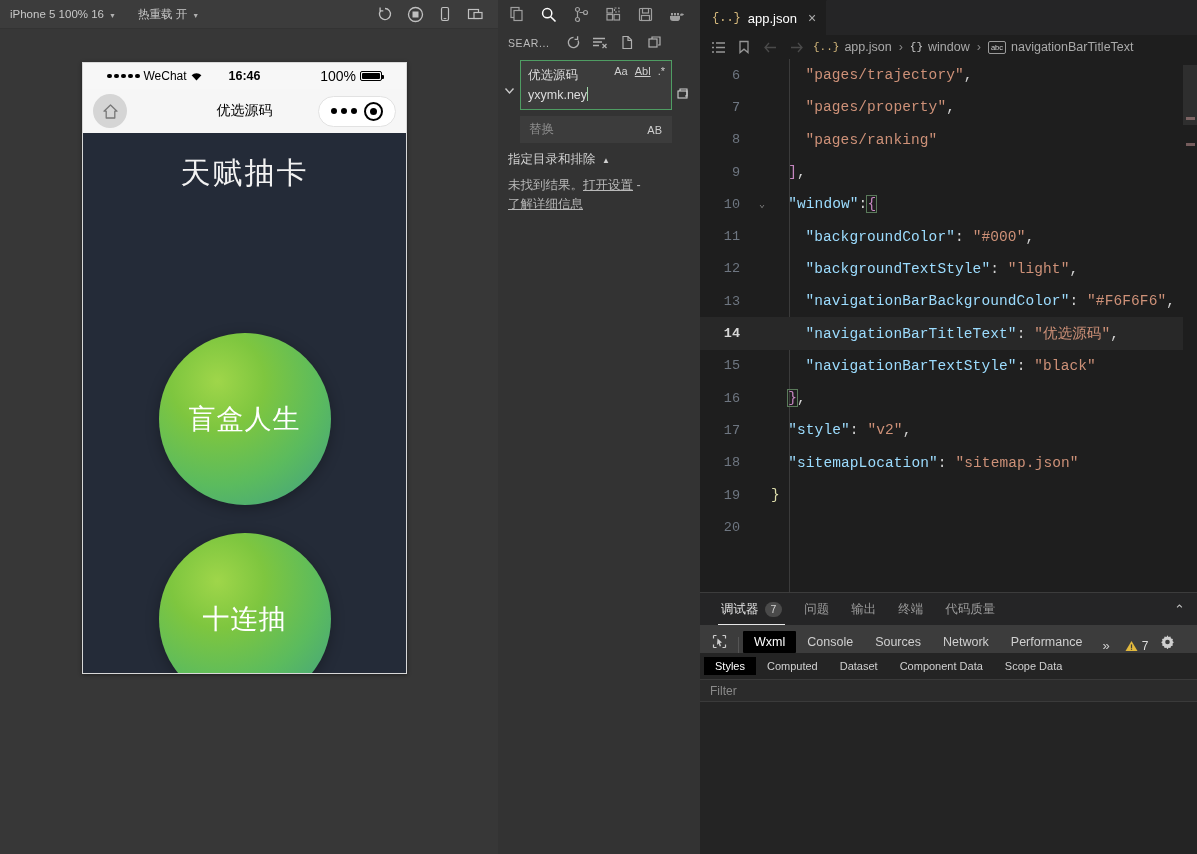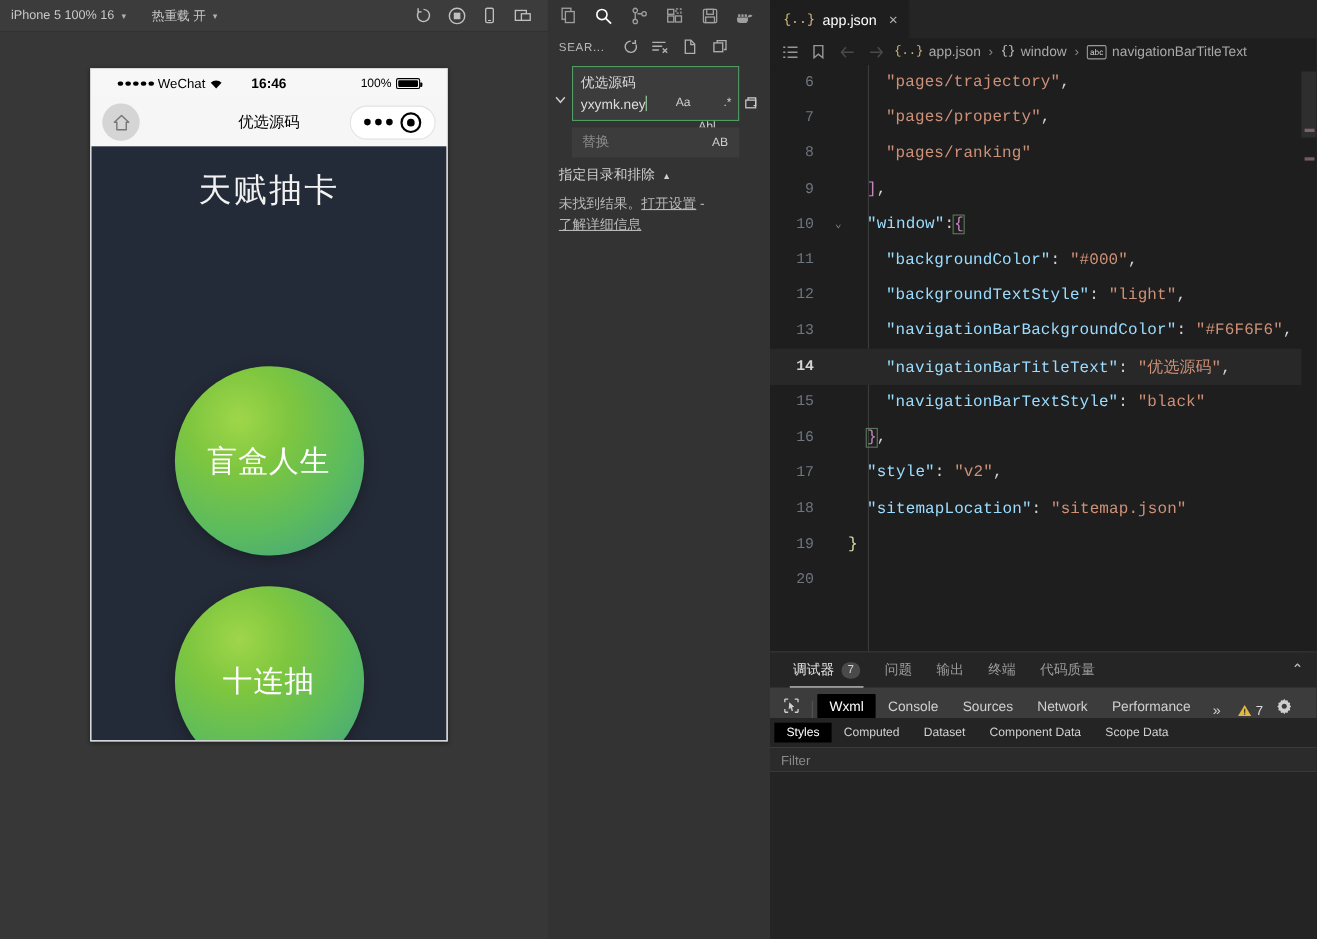--- a/index.html
+++ b/index.html
@@ -34,21 +34,21 @@
     border:1px solid #d8d8d8; overflow:hidden;
   }
   .status-bar {
     height:26px; background:#f7f7f7; display:flex; align-items:center;
     padding:0 24px; font-size:12px; color:#000; position:relative;
   }
   .sb-left { display:flex; align-items:center; gap:4px; font-weight:500; }
   .dots { display:flex; gap:2.5px; align-items:center; }
   .dots i { width:4.5px; height:4.5px; border-radius:50%; background:#000; display:block; }
   .sb-center { position:absolute; left:0; right:0; text-align:center; font-size:12.5px; font-weight:600; }
-  .sb-right { margin-left:auto; display:flex; align-items:center; gap:4px; font-size:11px; z-index:2;justify-content:space-between;}
+  .sb-right { margin-left:auto; display:flex; align-items:center; gap:4px; font-size:14px; z-index:2;justify-content:space-between;}
   .batt { width:22px; height:10px; border:1.2px solid #000; border-radius:2px; position:relative; padding:1px;}
   .batt::after{content:"";position:absolute;right:-3px;top:3px;width:2px;height:4px;background:#000;border-radius:0 1px 1px 0;}
   .batt i { display:block; width:100%; height:100%; background:#000; border-radius:1px;}
 
   .nav-bar { height:44px; background:#f6f6f6; display:flex; align-items:center; position:relative; padding:0 10px;}
   .home-btn {
     width:34px;height:34px;border-radius:50%;background:#d5d5d5;
     display:flex;align-items:center;justify-content:center; cursor:pointer;
   }
   .nav-title { position:absolute; left:0; right:0; text-align:center; font-size:14px; color:#000; font-weight:500; }
@@ -90,21 +90,21 @@
   .srch-toggle { width:22px;display:flex;align-items:flex-start;justify-content:center;padding-top:24px;cursor:pointer;}
   .srch-fields { flex:1; }
   .srch-box {
     background:#3c3c3c;border:1px solid #4f9d63;position:relative;
     min-height:45px;padding:4px 52px 4px 7px;
   }
   .srch-text { color:#dcdcdc; font-size:12.5px; line-height:20px; word-break:break-all; }
   .cursor-bar { display:inline-block;width:1px;height:14px;background:#9fd6a8;vertical-align:-2px;}
   .srch-opts { position:absolute; right:5px; top:4px; display:flex; gap:5px; align-items:center;}
   .opt { font-size:11px;color:#cfcfcf;cursor:pointer;padding:0 1px;}
-  .opt.u { text-decoration:underline;margin-top:44px; }
+  .opt.u { text-decoration:underline; }
   .repl-box {
     margin-top:6px;background:#3c3c3c;border:1px solid #3c3c3c;height:27px;
     display:flex;align-items:center;padding:0 8px;position:relative;
   }
   .repl-ph { color:#8d8d8d;font-size:12.5px;}
   .repl-r { margin-left:auto;display:flex;gap:8px;align-items:center;}
   .repl-btn { width:22px;height:22px;display:flex;align-items:center;justify-content:center;cursor:pointer;}
   .inc-line { padding:8px 0 0 10px; font-size:12.5px; color:#d0d0d0; cursor:pointer; }
   .tri-up { display:inline-block; font-size:8px; margin-left:3px; }
   .no-res { padding:8px 12px 0 10px; font-size:12.5px; color:#b9b9b9; line-height:19px; }

